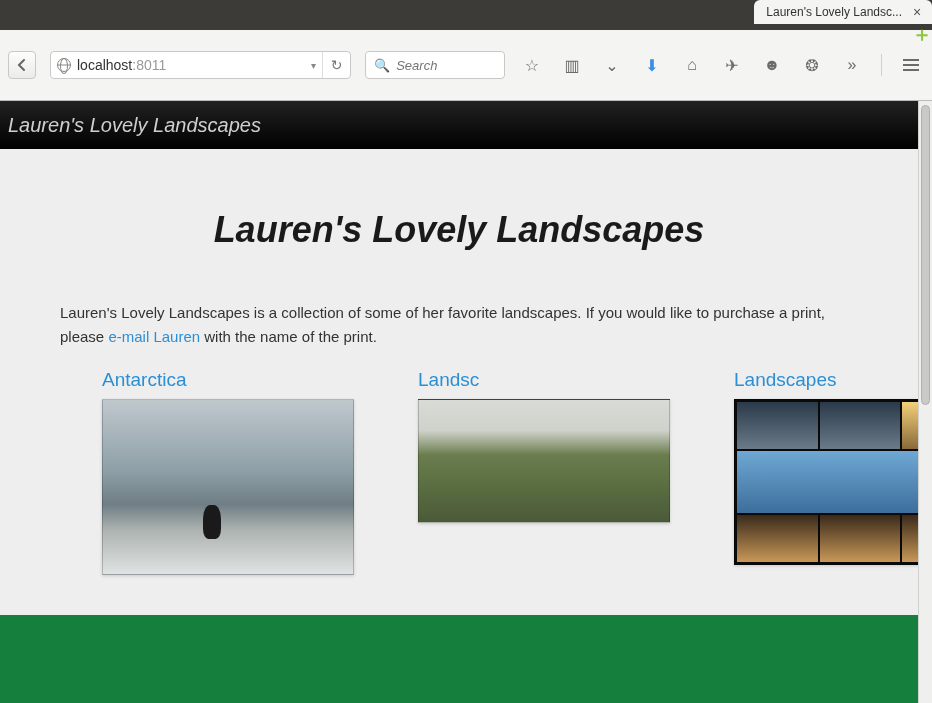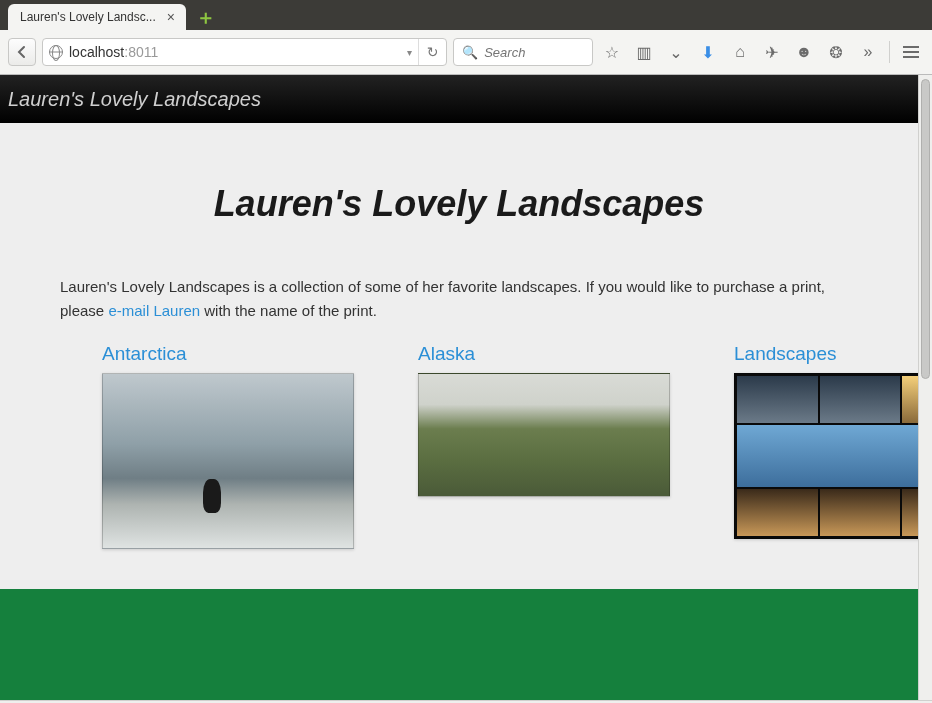--- a/index.html
+++ b/index.html
@@ -1,26 +1,26 @@
 <!DOCTYPE html>
 <html><head>
 <meta charset="utf-8">
 <style>
 * { margin: 0; padding: 0; box-sizing: border-box; }
 body { font-family: "Helvetica Neue", Arial, sans-serif; background: #fff; width: 932px; height: 703px; overflow: hidden; }
 
 
 .browser-chrome { background: #3c3b37; }
-.tab-strip { display: flex; align-items: flex-end; height: 30px; padding-left: 8px; background: #3c3b37; }
+.tab-strip { display: flex; align-items: flex-end; height: 30px; padding-left: 8px; background: #3c3b37; flex-direction: column; }
 .tab { display: flex; align-items: center; background: #f4f4f2; border-radius: 6px 6px 0 0; padding: 5px 8px 5px 12px; max-width: 210px; height: 26px; gap: 8px; }
 .tab-title { font-size: 12px; color: #333; white-space: nowrap; overflow: hidden; text-overflow: ellipsis; flex: 1; }
 .tab-close { font-size: 14px; color: #555; cursor: pointer; line-height: 1; width: 14px; text-align: center; }
 .new-tab { color: #8ec641; font-size: 20px; font-weight: bold; margin-left: 10px; margin-bottom: 3px; cursor: pointer; line-height: 1; }
 
-.toolbar { display: flex; align-items: center; background: #f4f4f2; padding: 8px 8px; gap: 6px; border-bottom: 1px solid #bbb; }
+.toolbar { display: flex; align-items: center; background: #f4f4f2; padding: 21px 8px; gap: 14px; border-bottom: 1px solid #bbb; }
 .nav-btn { width: 28px; height: 28px; border: 1px solid #c8c8c6; border-radius: 4px; background: linear-gradient(#fdfdfd,#ebebe9); display: flex; align-items: center; justify-content: center; cursor: pointer; color: #666; font-size: 14px; }
 .url-bar { flex: 1; display: flex; align-items: center; border: 1px solid #c8c8c6; border-radius: 4px; background: #fff; height: 28px; padding: 0 6px; gap: 6px; }
 .globe { width: 14px; height: 14px; border: 1.5px solid #888; border-radius: 50%; position: relative; flex-shrink: 0; }
 .globe:before { content: ""; position: absolute; top: -1.5px; left: 50%; width: 6px; height: 14px; border: 1.5px solid #888; border-radius: 50%; transform: translateX(-50%); }
 .globe:after { content: ""; position: absolute; top: 50%; left: -1.5px; width: 14px; height: 0; border-top: 1.5px solid #888; transform: translateY(-50%); }
 .url-text { font-size: 14px; color: #333; }
 .url-text .muted { color: #999; }
 .url-drop { color: #888; font-size: 10px; margin-left: auto; }
 .reload-btn { width: 28px; height: 26px; border-left: 1px solid #ddd; display: flex; align-items: center; justify-content: center; color: #777; font-size: 14px; margin: -6px -6px -6px 0; }
 .search-bar { width: 140px; display: flex; align-items: center; border: 1px solid #c8c8c6; border-radius: 4px; background: #fff; height: 28px; padding: 0 8px; gap: 6px; }
@@ -123,21 +123,21 @@
       <p class="intro">
         <span>Lauren's Lovely Landscapes is a collection of some of her favorite landscapes. If you would like to purchase a print, please </span><a>e-mail Lauren</a><span> with the name of the print.</span>
       </p>
 
       <div class="gallery">
         <div class="item">
           <a class="title">Antarctica</a>
           <div class="thumb-img antarctica"></div>
         </div>
         <div class="item">
-          <a class="title">Alaska</a>
+          <a class="title">Landsc</a>
           <div class="thumb-img alaska"></div>
         </div>
         <div class="item">
           <a class="title">Landscapes</a>
           <div class="thumb-img australia">
               <div></div>
               <div></div>
               <div></div>
               <div></div>
               <div></div>

